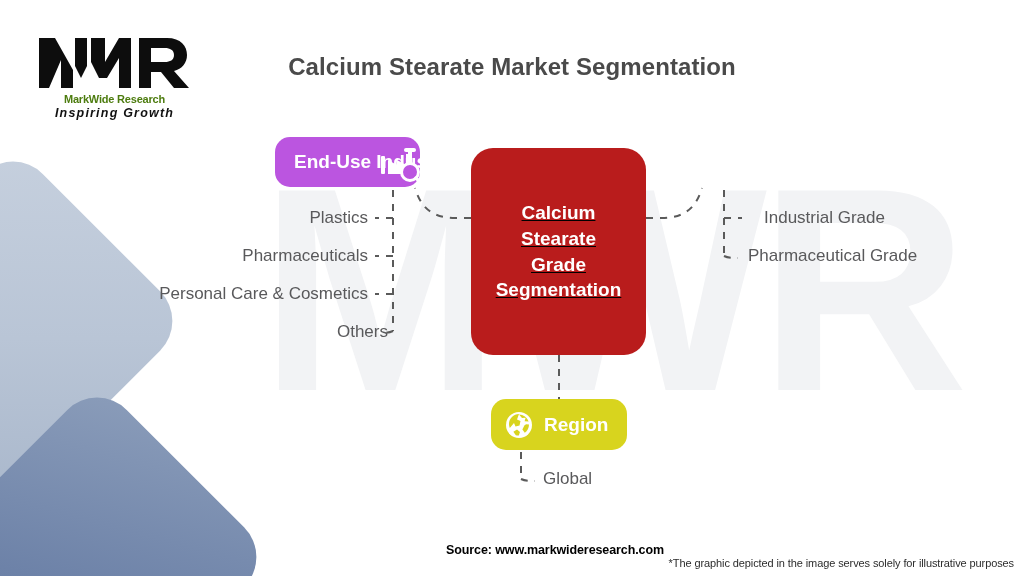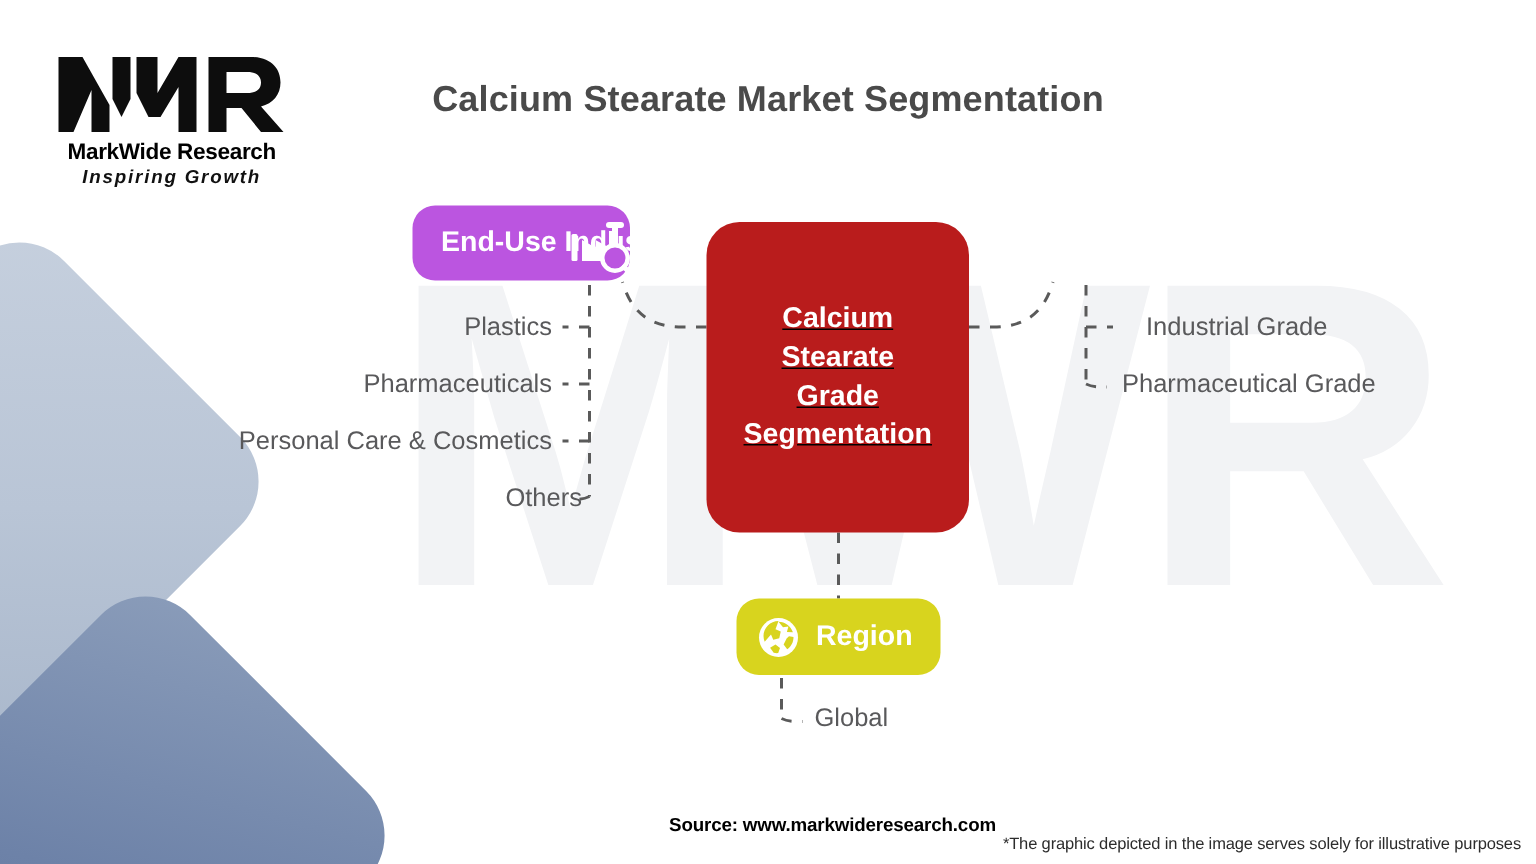--- a/index.html
+++ b/index.html
@@ -67,23 +67,23 @@
     left: 22px;
     top: 30px;
     width: 185px;
     text-align: center;
   }
   .logo-mark {
     display: block;
     margin: 0 auto;
   }
   .logo-name {
-    font-size: 15px;
-    font-weight: bold;
-    color: #000000;
+    font-size: 11px;
+    font-weight: bold;
+    color: #4d7c0f;
     letter-spacing: -0.2px;
     margin-top: 1px;
     white-space: nowrap;
   }
   .logo-tag {
     font-size: 12.5px;
     font-weight: bold;
     color: #111111;
     letter-spacing: 1.2px;
     margin-top: 1px;

